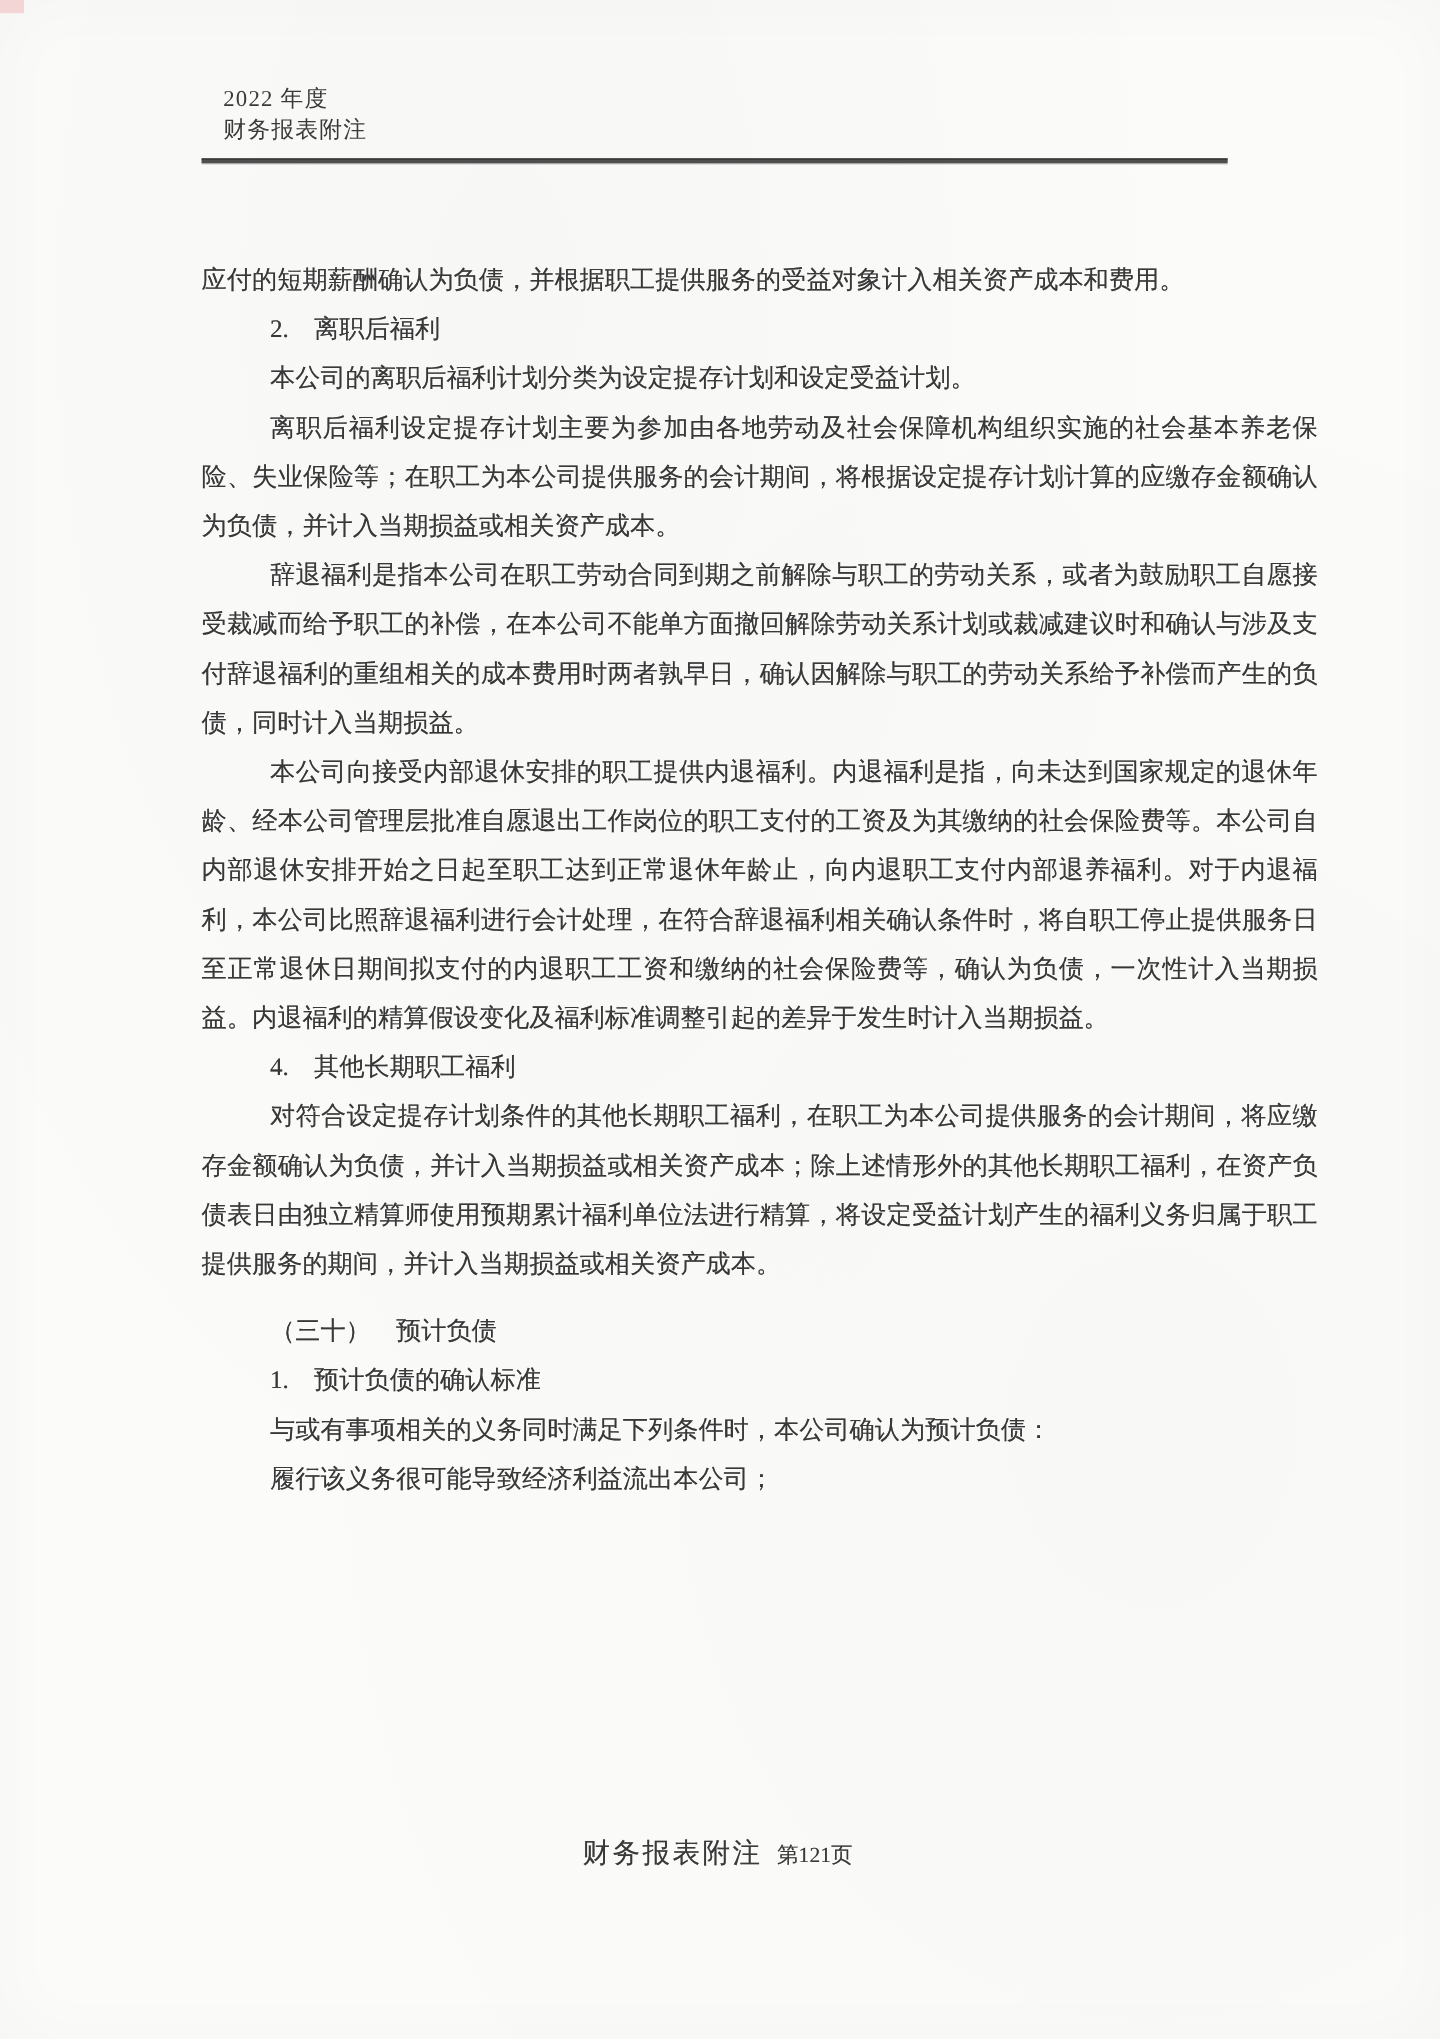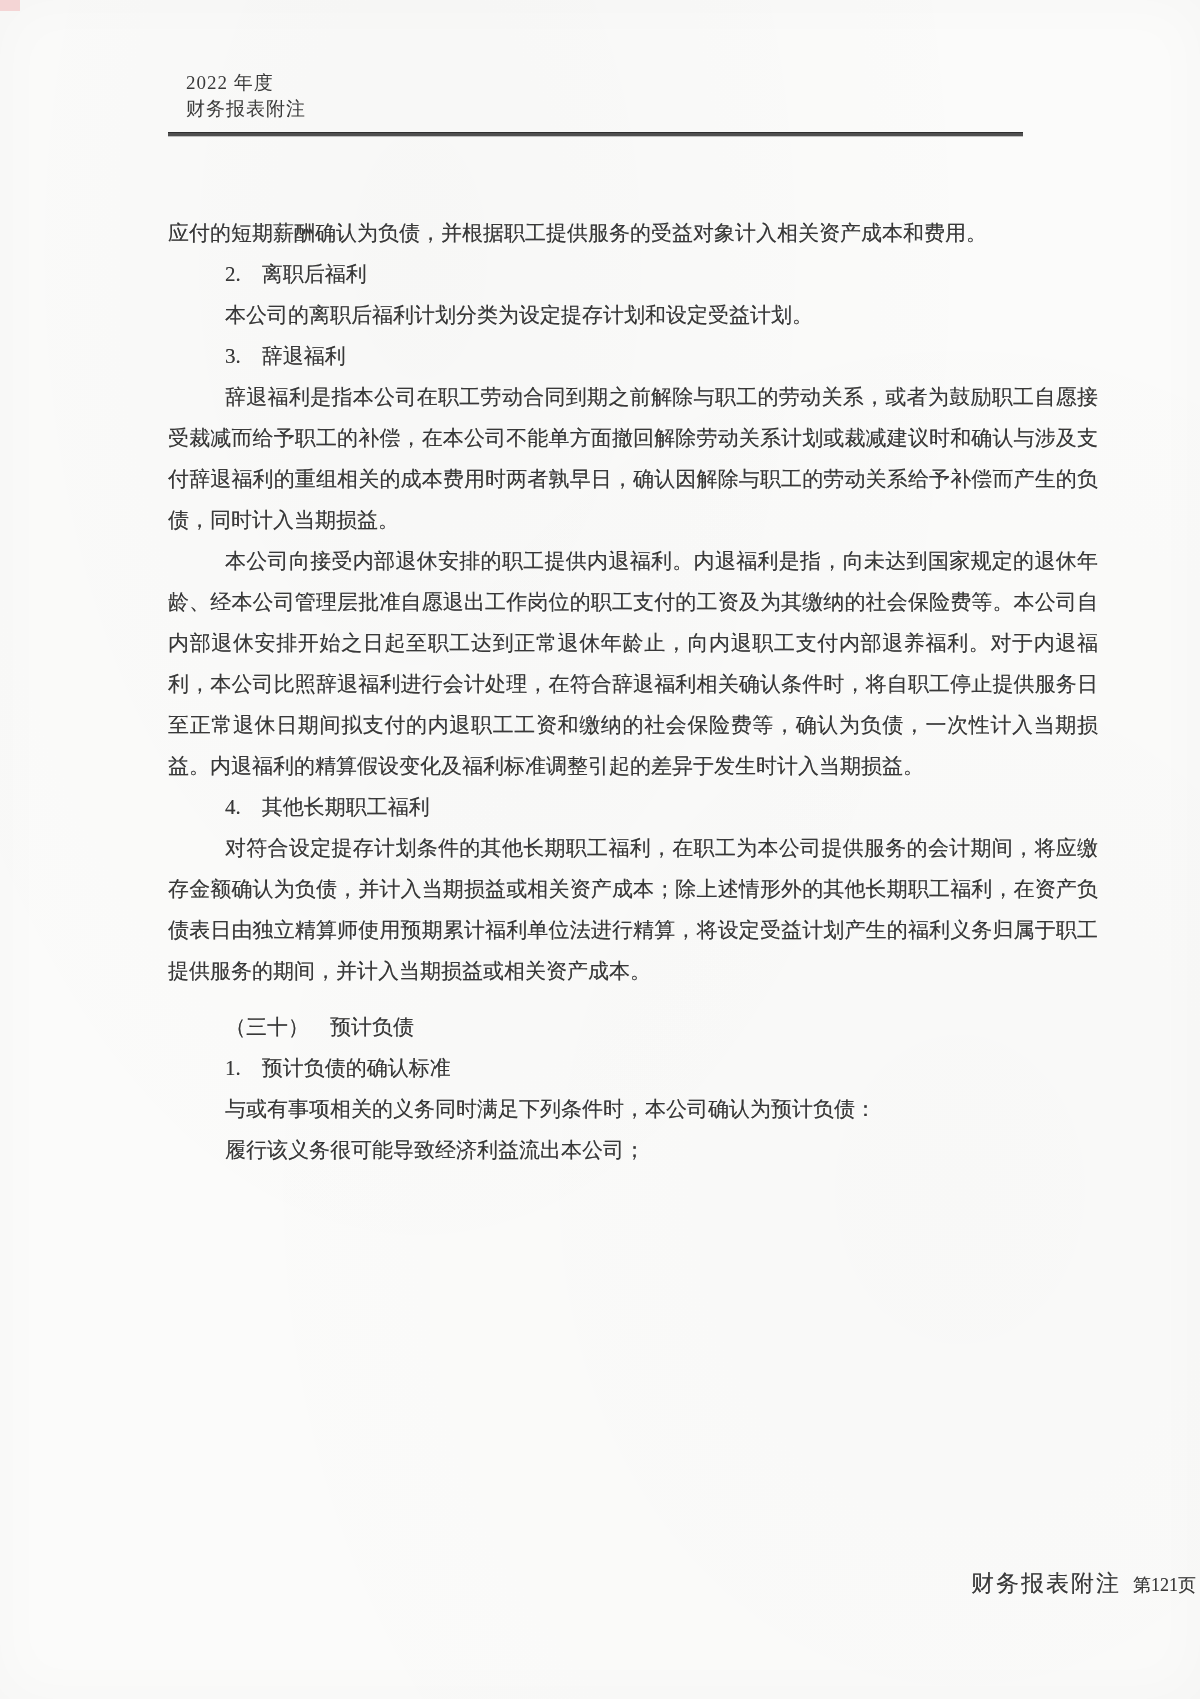--- a/index.html
+++ b/index.html
@@ -64,23 +64,23 @@
     margin: 0;
     padding: 0;
   }
   .blk.continuation { text-indent: 0; }
   .blk.para         { text-indent: 57px; }
   .blk.heading      { text-indent: 57px; font-weight: normal; }
   .blk.section      { text-indent: 57px; font-weight: normal; margin-top: 15px; }
   .doc-footer {
     position: absolute;
     left: 0;
-    top: 1568px;
+    top: 1529px;
     width: 1196px;
-    text-align: right;
+    text-align: center;
     color: #3a3a3a;
     text-shadow: 0 0 0.4px rgba(56,56,56,0.5);
   }
   .doc-footer .footer-title {
     font-size: 23px;
     letter-spacing: 2px;
   }
   .doc-footer .footer-page {
     font-size: 18px;
     margin-left: 12px;
@@ -98,21 +98,21 @@
     <div>财务报表附注</div>
   </div>
 
   <div class="header-rule"></div>
 
   <div class="doc-body">
 
   <p class="blk continuation">应付的短期薪酬确认为负债，并根据职工提供服务的受益对象计入相关资产成本和费用。</p>
       <p class="blk heading">2.　离职后福利</p>
       <p class="blk para">本公司的离职后福利计划分类为设定提存计划和设定受益计划。</p>
-      <p class="blk heading">3.　辞退福利</p>
+      <p class="blk para">离职后福利设定提存计划主要为参加由各地劳动及社会保障机构组织实施的社会基本养老保险、失业保险等；在职工为本公司提供服务的会计期间，将根据设定提存计划计算的应缴存金额确认为负债，并计入当期损益或相关资产成本。</p>
       <p class="blk para">辞退福利是指本公司在职工劳动合同到期之前解除与职工的劳动关系，或者为鼓励职工自愿接受裁减而给予职工的补偿，在本公司不能单方面撤回解除劳动关系计划或裁减建议时和确认与涉及支付辞退福利的重组相关的成本费用时两者孰早日，确认因解除与职工的劳动关系给予补偿而产生的负债，同时计入当期损益。</p>
       <p class="blk para">本公司向接受内部退休安排的职工提供内退福利。内退福利是指，向未达到国家规定的退休年龄、经本公司管理层批准自愿退出工作岗位的职工支付的工资及为其缴纳的社会保险费等。本公司自内部退休安排开始之日起至职工达到正常退休年龄止，向内退职工支付内部退养福利。对于内退福利，本公司比照辞退福利进行会计处理，在符合辞退福利相关确认条件时，将自职工停止提供服务日至正常退休日期间拟支付的内退职工工资和缴纳的社会保险费等，确认为负债，一次性计入当期损益。内退福利的精算假设变化及福利标准调整引起的差异于发生时计入当期损益。</p>
       <p class="blk heading">4.　其他长期职工福利</p>
       <p class="blk para">对符合设定提存计划条件的其他长期职工福利，在职工为本公司提供服务的会计期间，将应缴存金额确认为负债，并计入当期损益或相关资产成本；除上述情形外的其他长期职工福利，在资产负债表日由独立精算师使用预期累计福利单位法进行精算，将设定受益计划产生的福利义务归属于职工提供服务的期间，并计入当期损益或相关资产成本。</p>
       <p class="blk section">（三十）　预计负债</p>
       <p class="blk heading">1.　预计负债的确认标准</p>
       <p class="blk para">与或有事项相关的义务同时满足下列条件时，本公司确认为预计负债：</p>
       <p class="blk para">履行该义务很可能导致经济利益流出本公司；</p>
     </div>
 

